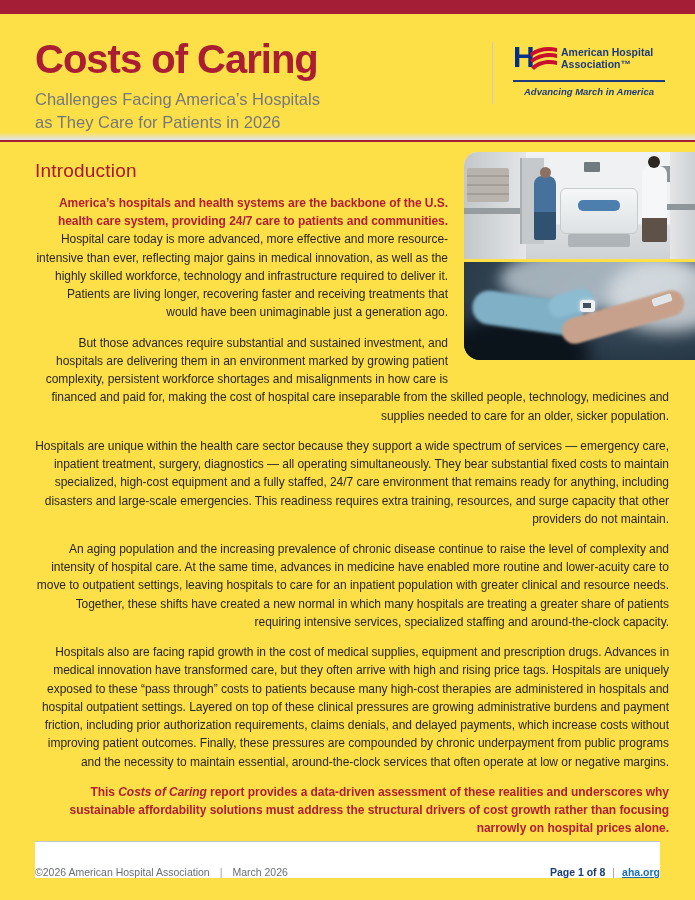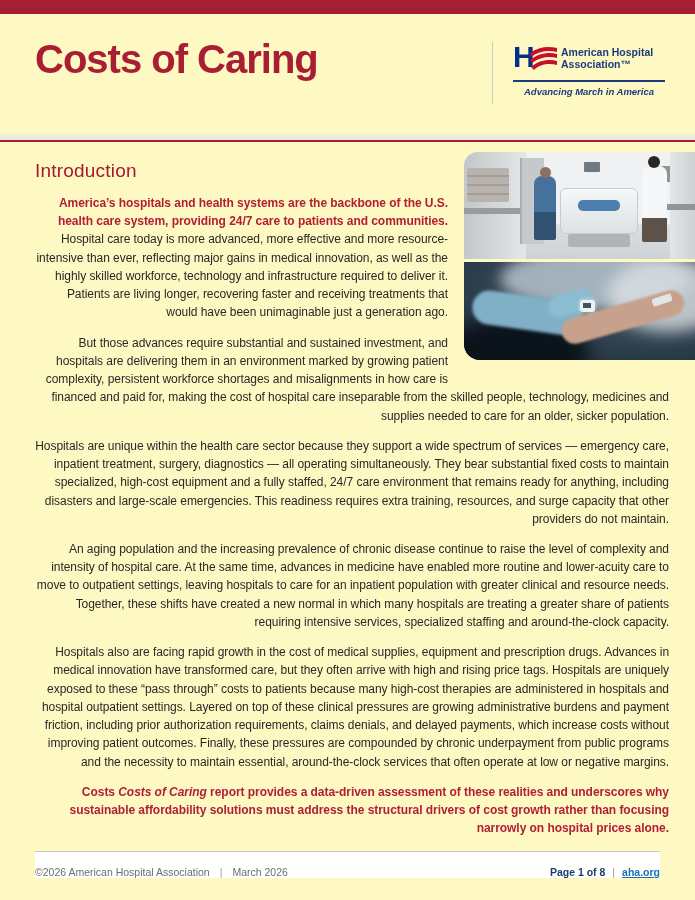--- a/index.html
+++ b/index.html
@@ -4,21 +4,21 @@
 <style>
   * { margin: 0; padding: 0; box-sizing: border-box; }
   html, body { background: #ffffff; }
   body {
     width: 695px; height: 900px;
     font-family: "Liberation Sans", sans-serif;
     position: relative;
     overflow: hidden;
     color: #2b2627;
   }
-  .page { width: 695px; height: 900px; position: relative; background: #fef9c3; }
+  .page { width: 695px; height: 900px; position: relative; background: #fde047; }
 
   
   .topbar { height: 14px; background: #A41E35; }
   header {
     padding: 24px 0 0 35px;
     display: flex; justify-content: space-between; align-items: flex-start;
     height: 118px;
   }
   h1.title {
     font-size: 40px; font-weight: 700; letter-spacing: -1px;
@@ -105,41 +105,45 @@
   .hp-oximeter { left: 116px; top: 38px; width: 15px; height: 12px; background: #eef1f3; border-radius: 3px; box-shadow: 0 0 4px rgba(255,255,255,0.6); }
   .hp-oximeter::before { content: ""; position: absolute; left: 3px; top: 3px; width: 8px; height: 5px; background: #41525e; }
   .hp-wrist { left: 188px; top: 34px; width: 20px; height: 8px; background: #e0e5e7; transform: rotate(-18deg); border-radius: 2px; }
   .hp-darkfg { bottom: -34px; left: -24px; width: 150px; height: 78px; background: #0b131b; border-radius: 50%; filter: blur(9px); }
 
   
   footer {
     position: absolute; left: 35px; right: 35px; bottom: 22px;
     background: #fff;
     border-top: 1px solid #c4c7ca;
-    padding-top: 14px;
+    padding-top: 24px;
     display: flex; justify-content: space-between; align-items: baseline;
     font-size: 10.5px;
   }
   .footer-left { color: #6b6e70; }
   .footer-left .pipe { padding: 0 10px; color: #9a9da0; }
   .footer-right { display: flex; align-items: baseline; gap: 7px; }
   .pagenum { font-weight: 700; color: #1a3e6e; }
   .footer-right .pipe { color: #9a9da0; }
   .sitelink { font-weight: 700; color: #1a6fb5; text-decoration: underline; cursor: pointer; }
 </style>
 </head>
 <body>
 
 <div class="page">
 
   <div class="topbar"></div>
 
   <header>
     <div class="header-left">
       <h1 class="title">Costs of Caring</h1>
+      <p class="subtitle">
+        <span>Challenges Facing America’s Hospitals</span><br>
+        <span>as They Care for Patients in 2026</span>
+      </p>
     </div>
     <div class="header-right">
       <div class="vdivider"></div>
       <div class="logo">
         <div class="logo-top">
           <div class="logo-emblem">
             <span class="logo-h">H</span>
             <svg class="logo-stripes" width="30" height="26" viewBox="0 0 30 26">
               <path d="M2 8 C10 2 20 1 29 3 L29 7 C20 5 11 6 3 12 Z" fill="#C8102E"></path>
               <path d="M2 15 C11 8 21 7 29 9 L29 13 C21 11 12 12 4 18 Z" fill="#C8102E"></path>
@@ -196,21 +200,21 @@
     <p class="para"><strong class="lead">America’s hospitals and health systems are the backbone of the U.S. health care system, providing 24/7 care to patients and communities.</strong><span> Hospital care today is more advanced, more effective and more resource-intensive than ever, reflecting major gains in medical innovation, as well as the highly skilled workforce, technology and infrastructure required to deliver it. Patients are living longer, recovering faster and receiving treatments that would have been unimaginable just a generation ago.</span></p>
 
     <p class="para">But those advances require substantial and sustained investment, and hospitals are delivering them in an environment marked by growing patient complexity, persistent workforce shortages and misalignments in how care is financed and paid for, making the cost of hospital care inseparable from the skilled people, technology, medicines and supplies needed to care for an older, sicker population.</p>
 
     <p class="para">Hospitals are unique within the health care sector because they support a wide spectrum of services — emergency care, inpatient treatment, surgery, diagnostics — all operating simultaneously. They bear substantial fixed costs to maintain specialized, high-cost equipment and a fully staffed, 24/7 care environment that remains ready for anything, including disasters and large-scale emergencies. This readiness requires extra training, resources, and surge capacity that other providers do not maintain.</p>
 
     <p class="para">An aging population and the increasing prevalence of chronic disease continue to raise the level of complexity and intensity of hospital care. At the same time, advances in medicine have enabled more routine and lower-acuity care to move to outpatient settings, leaving hospitals to care for an inpatient population with greater clinical and resource needs. Together, these shifts have created a new normal in which many hospitals are treating a greater share of patients requiring intensive services, specialized staffing and around-the-clock capacity.</p>
 
     <p class="para">Hospitals also are facing rapid growth in the cost of medical supplies, equipment and prescription drugs. Advances in medical innovation have transformed care, but they often arrive with high and rising price tags. Hospitals are uniquely exposed to these “pass through” costs to patients because many high-cost therapies are administered in hospitals and hospital outpatient settings. Layered on top of these clinical pressures are growing administrative burdens and payment friction, including prior authorization requirements, claims denials, and delayed payments, which increase costs without improving patient outcomes. Finally, these pressures are compounded by chronic underpayment from public programs and the necessity to maintain essential, around-the-clock services that often operate at low or negative margins.</p>
 
-    <p class="para closing"><span>Costs </span><em>Costs of Caring</em><span> report provides a data-driven assessment of these realities and underscores why sustainable affordability solutions must address the structural drivers of cost growth rather than focusing narrowly on hospital prices alone.</span></p>
+    <p class="para closing"><span>This </span><em>Costs of Caring</em><span> report provides a data-driven assessment of these realities and underscores why sustainable affordability solutions must address the structural drivers of cost growth rather than focusing narrowly on hospital prices alone.</span></p>
 
   </main>
 
   <footer>
     <div class="footer-left">
       <span>©2026 American Hospital Association</span><span class="pipe">|</span><span>March 2026</span>
     </div>
     <div class="footer-right">
       <span class="pagenum">Page 1 of 8</span>
       <span class="pipe">|</span>

